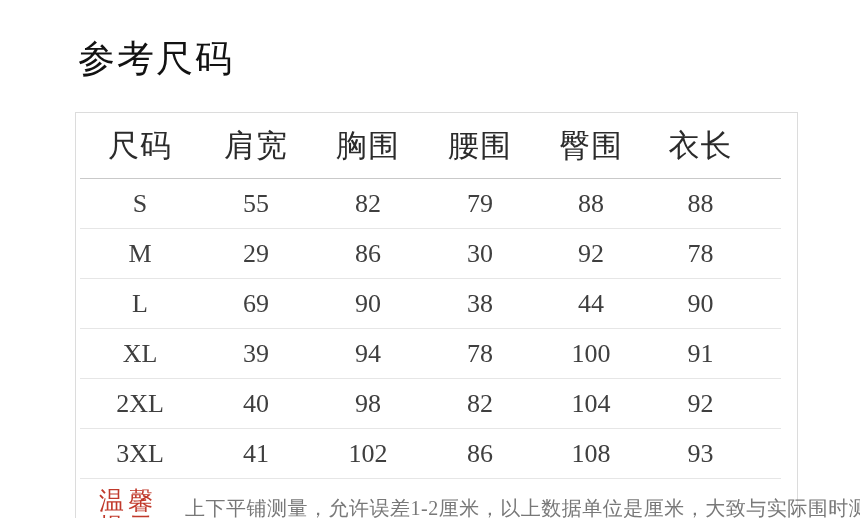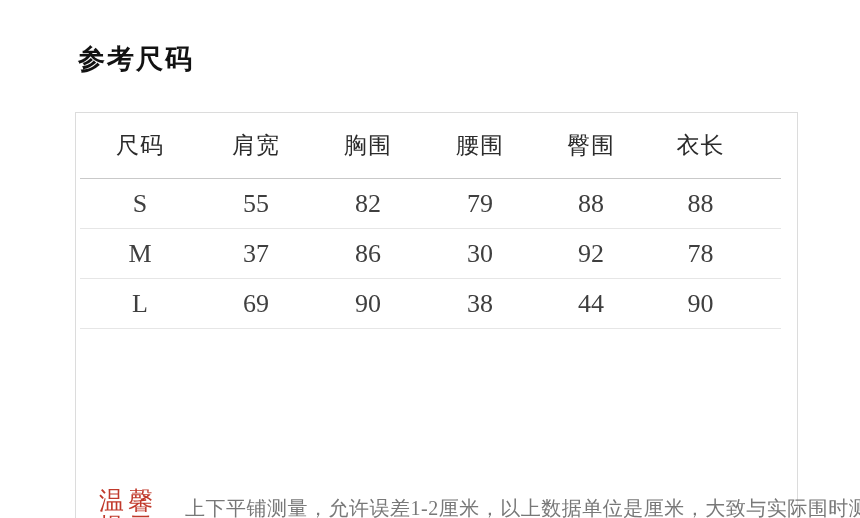--- a/index.html
+++ b/index.html
@@ -15,25 +15,25 @@
     position: relative;
     width: 860px;
     height: 518px;
     background: #ffffff;
     overflow: hidden;
   }
   .page-title {
     position: absolute;
     left: 78px;
     top: 42px;
-    font-size: 27px;
+    font-size: 37px;
     line-height: 34px;
     color: #121212;
     letter-spacing: 2px;
-    font-weight: 700;
+    font-weight: 400;
   }
   .panel {
     position: absolute;
     left: 75px;
     top: 112px;
     width: 721px;
     height: 470px; 
     border-top: 1px solid #dcdcdc;
     border-left: 1px solid #dcdcdc;
     border-right: 1px solid #dcdcdc;
@@ -42,21 +42,21 @@
   table.size-table {
     position: absolute;
     left: 4px;
     top: 0;
     width: 701px;
     border-collapse: collapse;
     table-layout: fixed;
   }
   table.size-table th {
     height: 65px;
-    font-size: 23px;
+    font-size: 31px;
     font-weight: normal;
     color: #2b2b2b;
     text-align: center;
     vertical-align: middle;
     letter-spacing: 1px;
     padding: 0;
   }
   table.size-table thead tr {
     border-bottom: 1px solid #c9c9c9;
   }
@@ -129,34 +129,58 @@
         <tr>
           <td>S</td>
           <td>55</td>
           <td>82</td>
           <td>79</td>
           <td>88</td>
           <td>88</td>
         </tr>
         <tr>
           <td>M</td>
-          <td>37</td>
+          <td>29</td>
           <td>86</td>
           <td>30</td>
           <td>92</td>
           <td>78</td>
         </tr>
         <tr>
           <td>L</td>
           <td>69</td>
           <td>90</td>
           <td>38</td>
           <td>44</td>
           <td>90</td>
         </tr>
+        <tr>
+          <td>XL</td>
+          <td>39</td>
+          <td>94</td>
+          <td>78</td>
+          <td>100</td>
+          <td>91</td>
+        </tr>
+        <tr>
+          <td>2XL</td>
+          <td>40</td>
+          <td>98</td>
+          <td>82</td>
+          <td>104</td>
+          <td>92</td>
+        </tr>
+        <tr>
+          <td>3XL</td>
+          <td>41</td>
+          <td>102</td>
+          <td>86</td>
+          <td>108</td>
+          <td>93</td>
+        </tr>
       </tbody>
     </table>
   </div>
 
   <div class="note-label">温馨提示</div>
   <div class="note-text">上下平铺测量，允许误差1-2厘米，以上数据单位是厘米，大致与实际围时测量</div>
 
 </div>
 
 </body></html>

